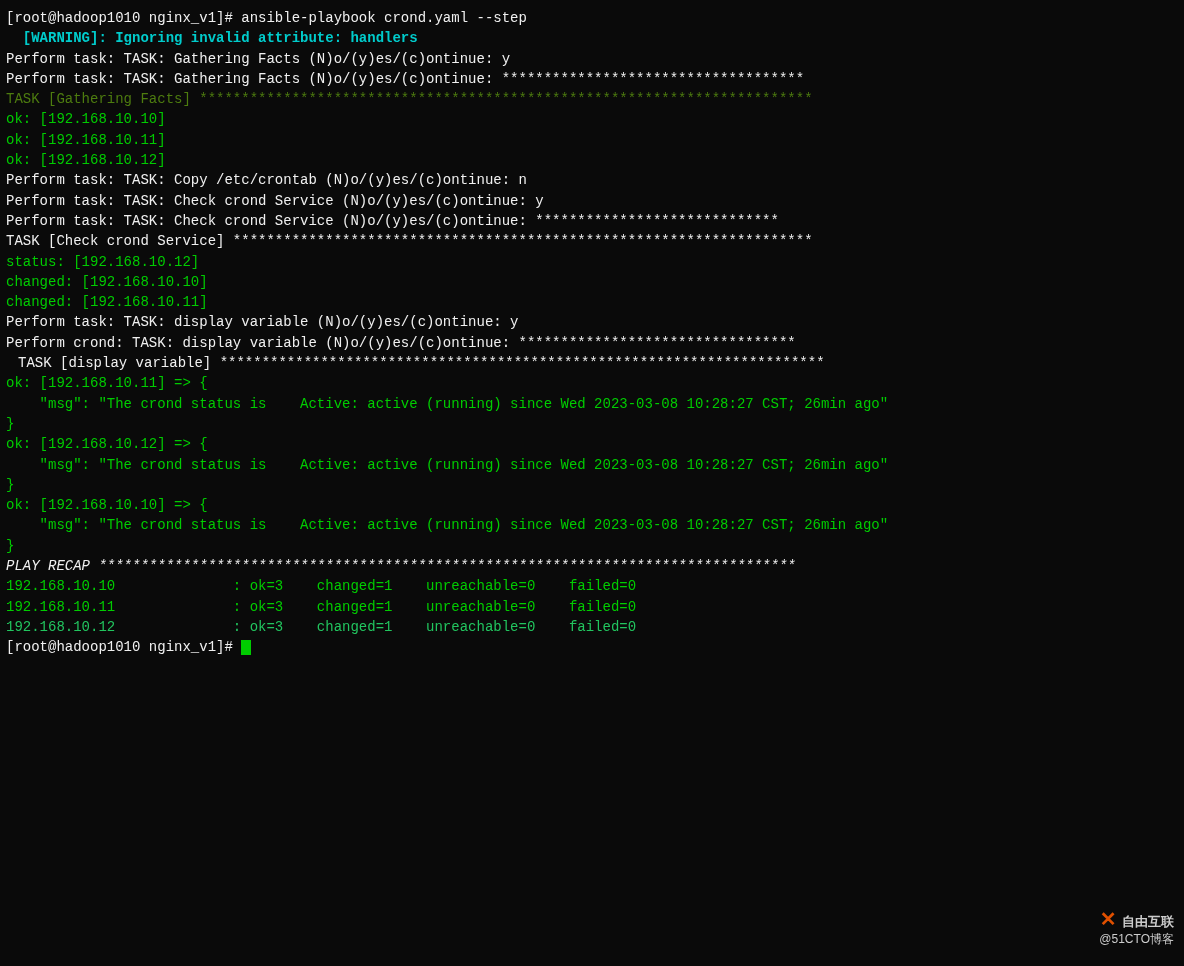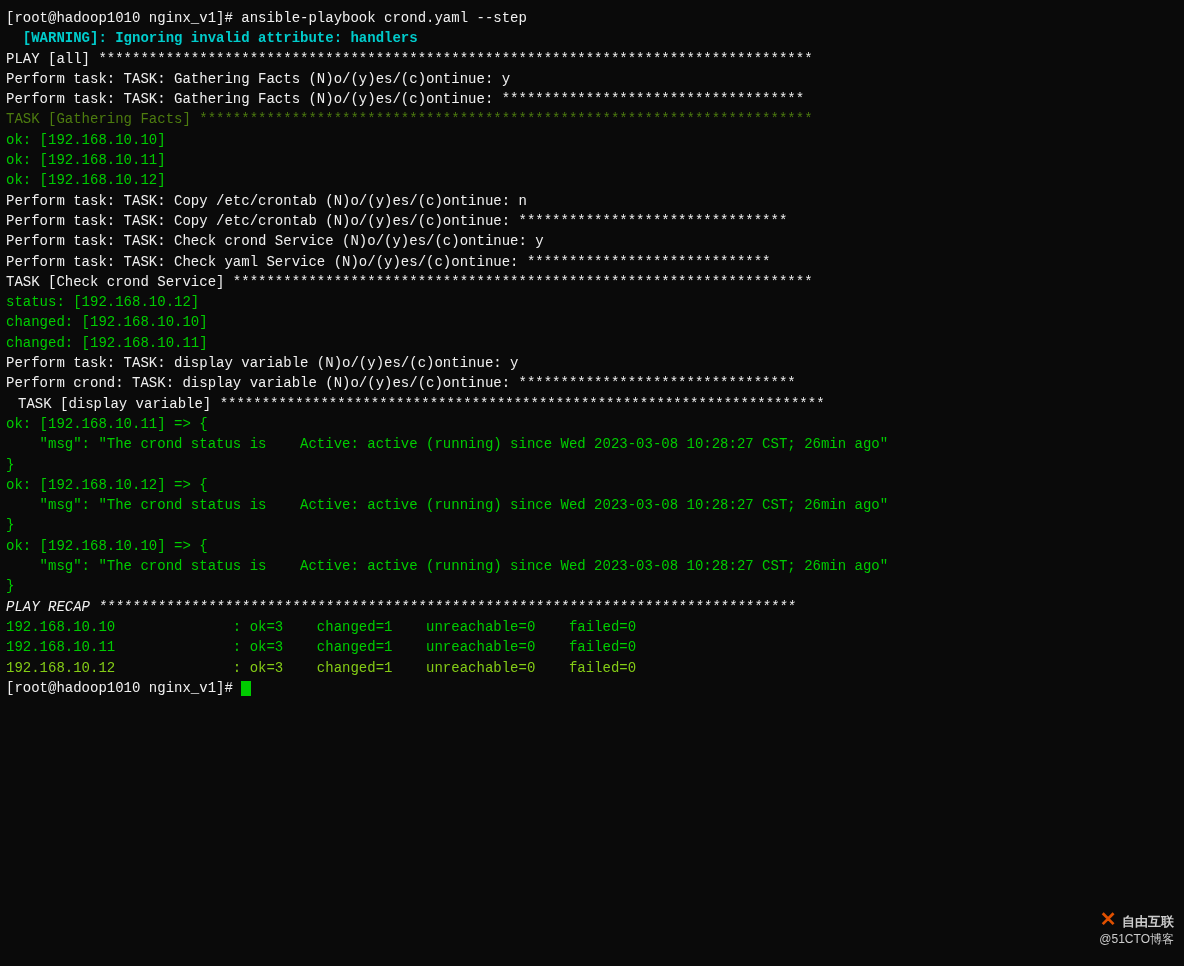--- a/index.html
+++ b/index.html
@@ -47,35 +47,33 @@
     }
   </style>
 </head>
 <body>
 
 <div class="terminal">
   <div id="terminal-output">
       <span class="line" style="color: rgb(240, 240, 240);">[root@hadoop1010 nginx_v1]# ansible-playbook crond.yaml --step</span>
       <span class="line" style="color: rgb(0, 204, 204); font-weight: bold;">  [WARNING]: Ignoring invalid attribute: handlers</span>
       <span class="line" style="color: rgb(240, 240, 240);"></span>
-      <span class="line" style="color: rgb(240, 240, 240);">PLAY [all] *************************************************************************************</span>
       <span class="line" style="color: rgb(240, 240, 240);">Perform task: TASK: Gathering Facts (N)o/(y)es/(c)ontinue: y</span>
       <span class="line" style="color: rgb(240, 240, 240);"></span>
       <span class="line" style="color: rgb(240, 240, 240);">Perform task: TASK: Gathering Facts (N)o/(y)es/(c)ontinue: ************************************</span>
       <span class="line" style="color: rgb(240, 240, 240);"></span>
       <span class="line" style="color: #4d7c0f;">TASK [Gathering Facts] *************************************************************************</span>
       <span class="line" style="color: rgb(0, 204, 0);">ok: [192.168.10.10]</span>
       <span class="line" style="color: rgb(0, 204, 0);">ok: [192.168.10.11]</span>
       <span class="line" style="color: rgb(0, 204, 0);">ok: [192.168.10.12]</span>
       <span class="line" style="color: rgb(240, 240, 240);">Perform task: TASK: Copy /etc/crontab (N)o/(y)es/(c)ontinue: n</span>
       <span class="line" style="color: rgb(240, 240, 240);"></span>
-      <span class="line" style="color: rgb(240, 240, 240);">Perform task: TASK: Copy /etc/crontab (N)o/(y)es/(c)ontinue: ********************************</span>
       <span class="line" style="color: rgb(240, 240, 240);">Perform task: TASK: Check crond Service (N)o/(y)es/(c)ontinue: y</span>
       <span class="line" style="color: rgb(240, 240, 240);"></span>
-      <span class="line" style="color: rgb(240, 240, 240);">Perform task: TASK: Check yaml Service (N)o/(y)es/(c)ontinue: *****************************</span>
+      <span class="line" style="color: rgb(240, 240, 240);">Perform task: TASK: Check crond Service (N)o/(y)es/(c)ontinue: *****************************</span>
       <span class="line" style="color: rgb(240, 240, 240);"></span>
       <span class="line" style="color: rgb(240, 240, 240);">TASK [Check crond Service] *********************************************************************</span>
       <span class="line" style="color: rgb(0, 204, 0);">status: [192.168.10.12]</span>
       <span class="line" style="color: rgb(0, 204, 0);">changed: [192.168.10.10]</span>
       <span class="line" style="color: rgb(0, 204, 0);">changed: [192.168.10.11]</span>
       <span class="line" style="color: rgb(240, 240, 240);">Perform task: TASK: display variable (N)o/(y)es/(c)ontinue: y</span>
       <span class="line" style="color: rgb(240, 240, 240);"></span>
       <span class="line" style="color: rgb(240, 240, 240);">Perform crond: TASK: display variable (N)o/(y)es/(c)ontinue: *********************************</span>
       <span class="line" style="color: rgb(240, 240, 240);"></span>
       <span class="line" style="color: rgb(240, 240, 240); margin-left: 12px;">TASK [display variable] ************************************************************************</span>
@@ -85,21 +83,21 @@
       <span class="line" style="color: rgb(0, 204, 0);">ok: [192.168.10.12] =&gt; {</span>
       <span class="line" style="color: rgb(0, 204, 0);">    "msg": "The crond status is    Active: active (running) since Wed 2023-03-08 10:28:27 CST; 26min ago"</span>
       <span class="line" style="color: rgb(0, 204, 0);">}</span>
       <span class="line" style="color: rgb(0, 204, 0);">ok: [192.168.10.10] =&gt; {</span>
       <span class="line" style="color: rgb(0, 204, 0);">    "msg": "The crond status is    Active: active (running) since Wed 2023-03-08 10:28:27 CST; 26min ago"</span>
       <span class="line" style="color: rgb(0, 204, 0);">}</span>
       <span class="line" style="color: rgb(240, 240, 240);"></span>
       <span class="line" style="color: rgb(240, 240, 240); font-style: italic;">PLAY RECAP ***********************************************************************************</span>
       <span class="line" style="color: rgb(0, 204, 0);">192.168.10.10              : ok=3    changed=1    unreachable=0    failed=0</span>
       <span class="line" style="color: rgb(0, 204, 0);">192.168.10.11              : ok=3    changed=1    unreachable=0    failed=0</span>
-      <span class="line" style="color: #84cc16;">192.168.10.12              : ok=3    changed=1    unreachable=0    failed=0</span>
+      <span class="line" style="color: #22c55e;">192.168.10.12              : ok=3    changed=1    unreachable=0    failed=0</span>
       <span class="line" style="color: rgb(240, 240, 240);"></span>
       <span class="line" style="color: rgb(240, 240, 240);">[root@hadoop1010 nginx_v1]# <span class="cursor"></span></span>
     </div>
   <div class="watermark">
     <div style="color:#e05000; font-weight:bold; font-size:20px; font-family:Arial, sans-serif;">✕ <span style="font-size:13px; color:#cccccc;">自由互联</span></div>
     <div style="font-size:12px; color:#cccccc; font-family:Arial, sans-serif;">@51CTO博客</div>
   </div>
 </div>
 
 </body></html>

